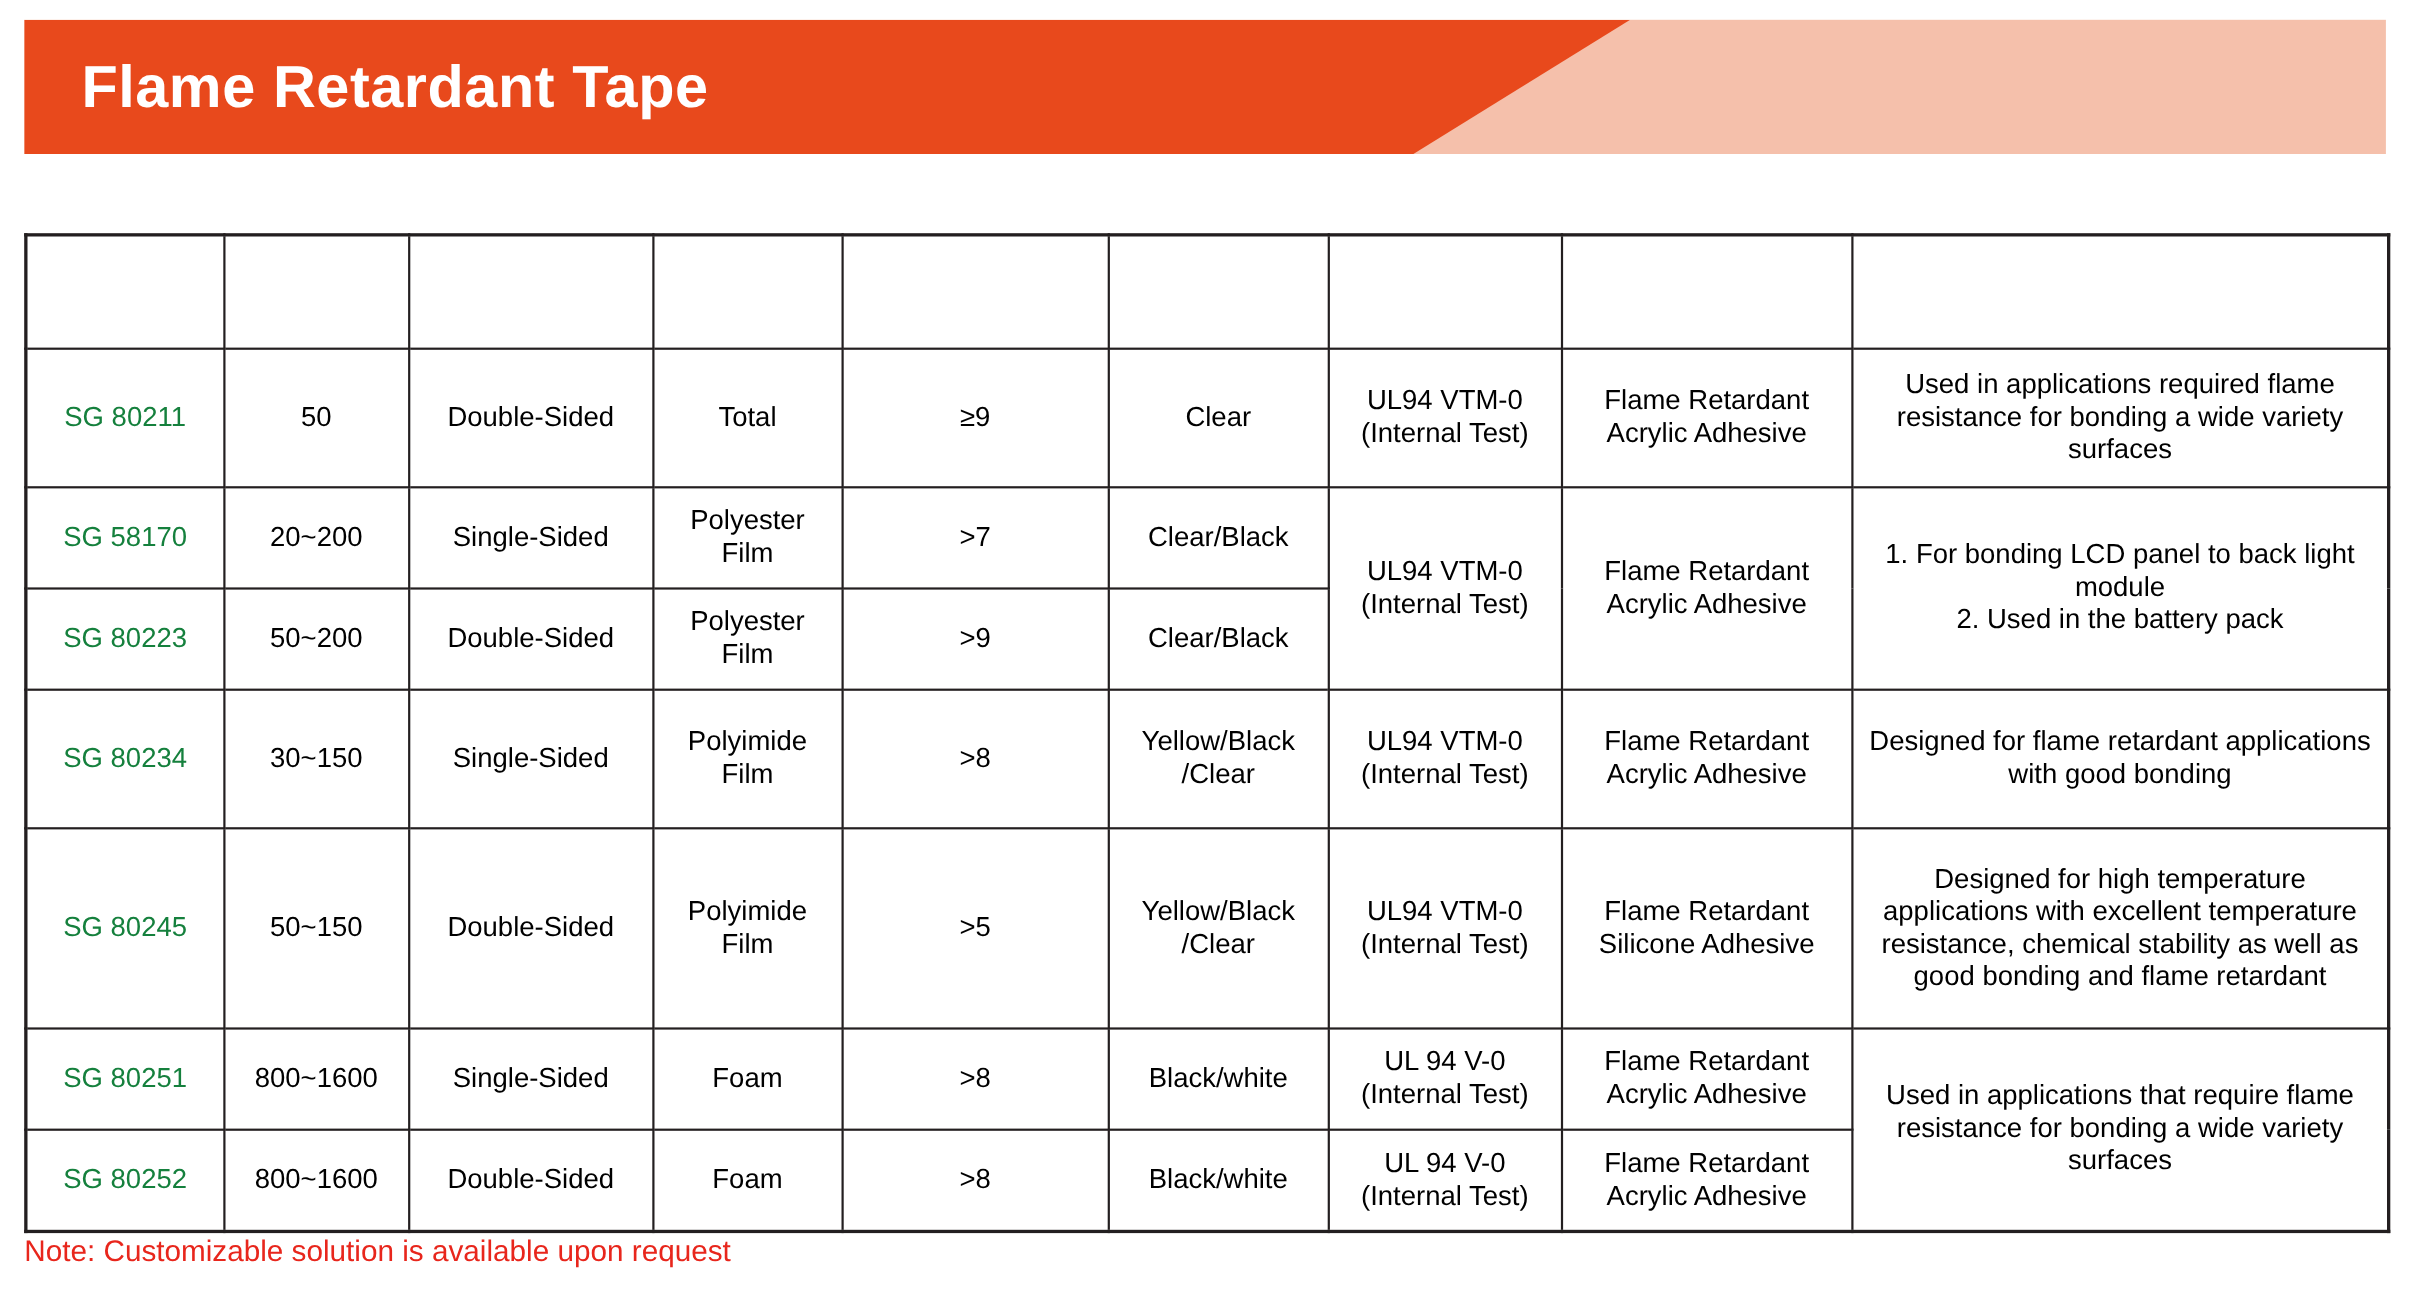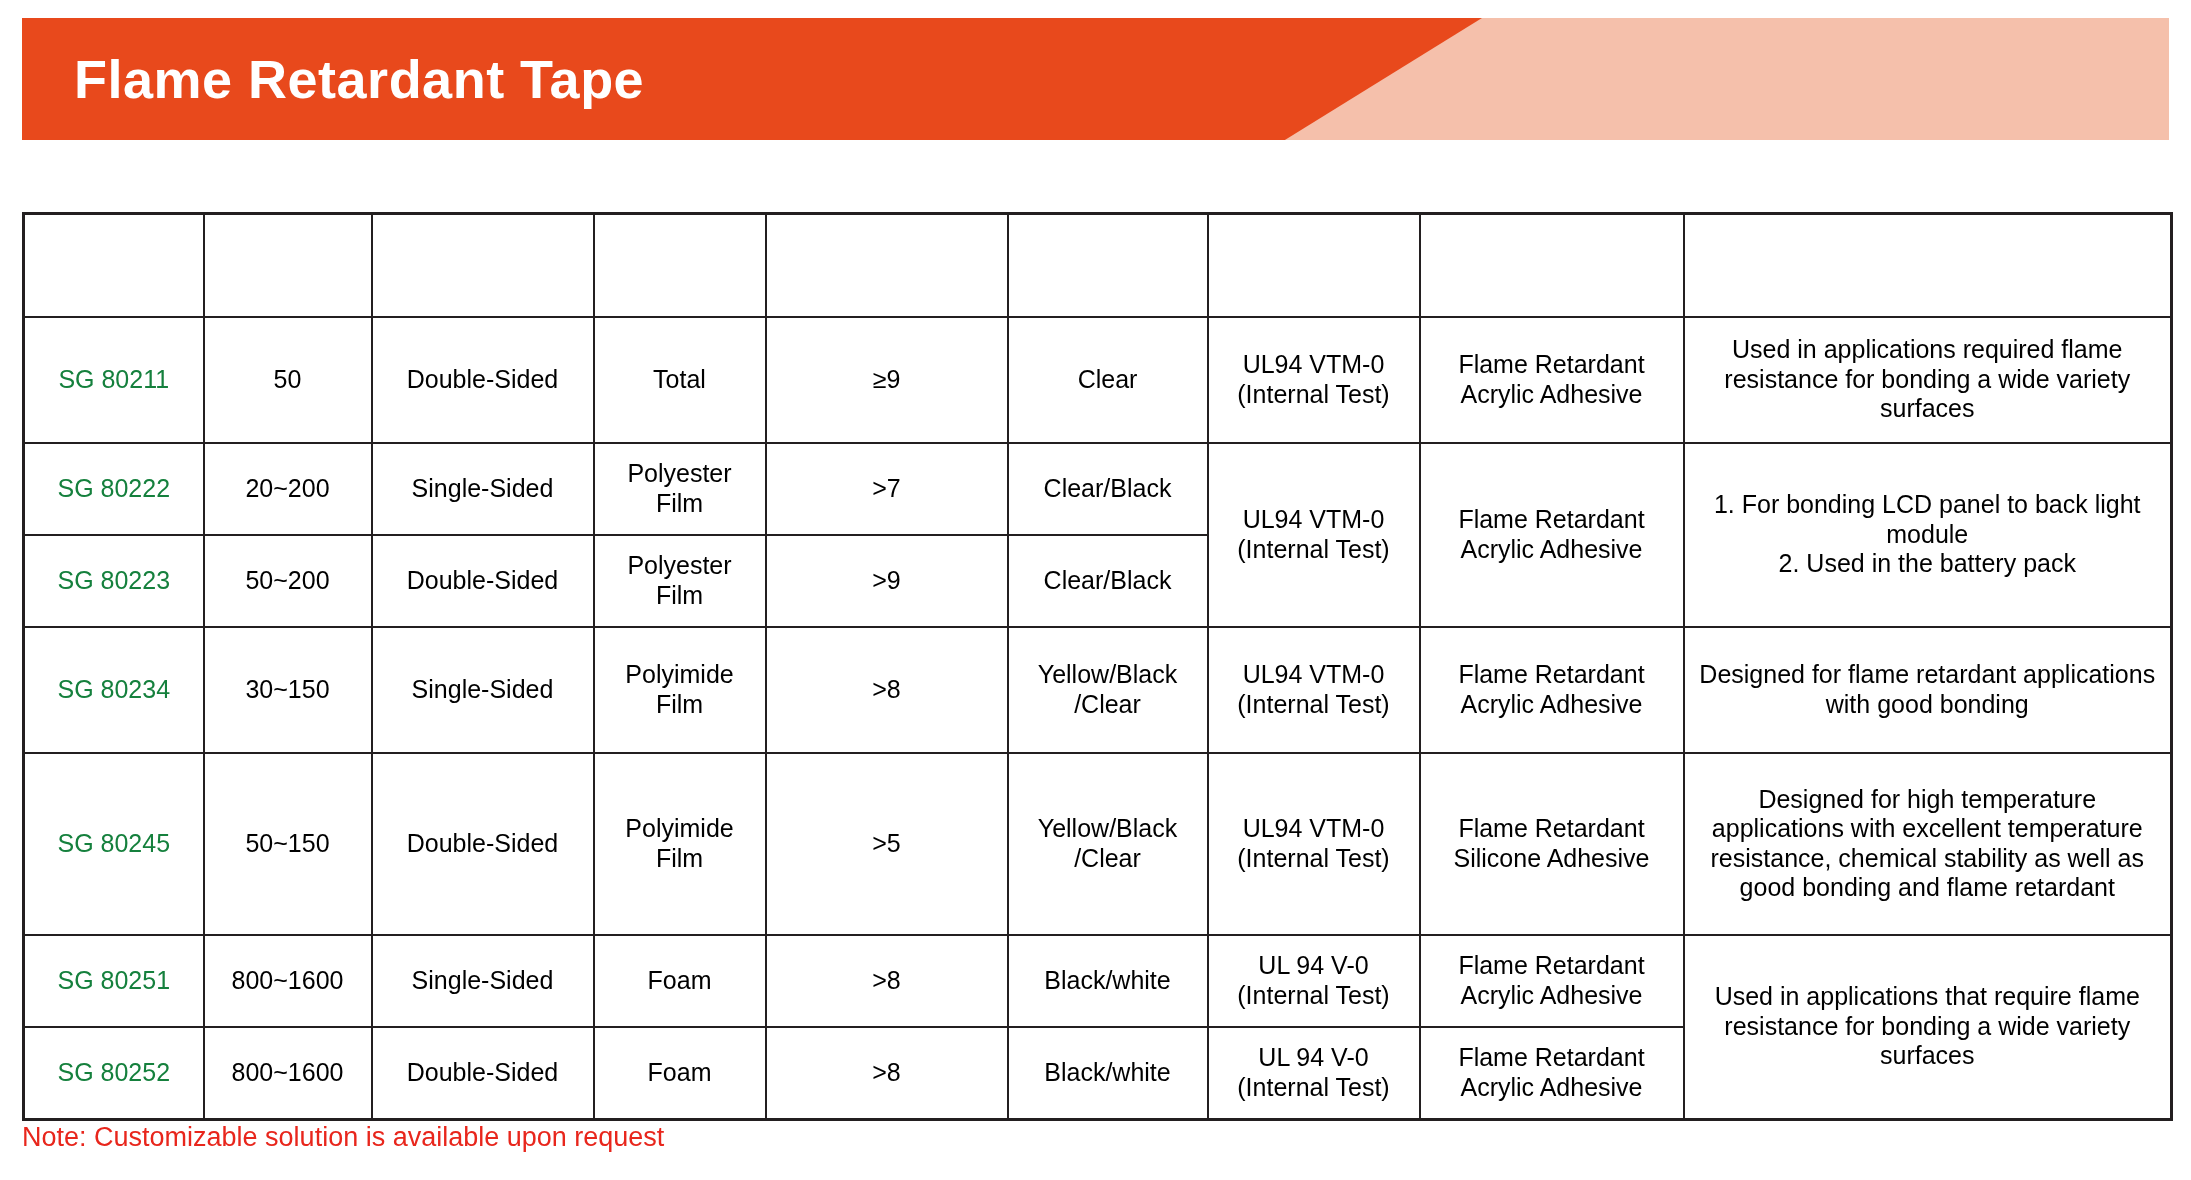--- a/index.html
+++ b/index.html
@@ -185,21 +185,21 @@
             <div>(Internal Test)</div>
           </td>
           <td>
             <div>Flame Retardant</div>
             <div>Acrylic Adhesive</div>
           </td>
           <td class="left">Used in applications required flame resistance for bonding a wide variety surfaces</td>
         </tr>
 
         <tr class="r-med">
-          <td class="pn">SG 80222</td>
+          <td class="pn">SG 58170</td>
           <td>20~200</td>
           <td>Single-Sided</td>
           <td>
             <div>Polyester</div>
             <div>Film</div>
           </td>
           <td>&gt;7</td>
           <td>Clear/Black</td>
           <td rowspan="2">
             <div>UL94 VTM-0</div>

